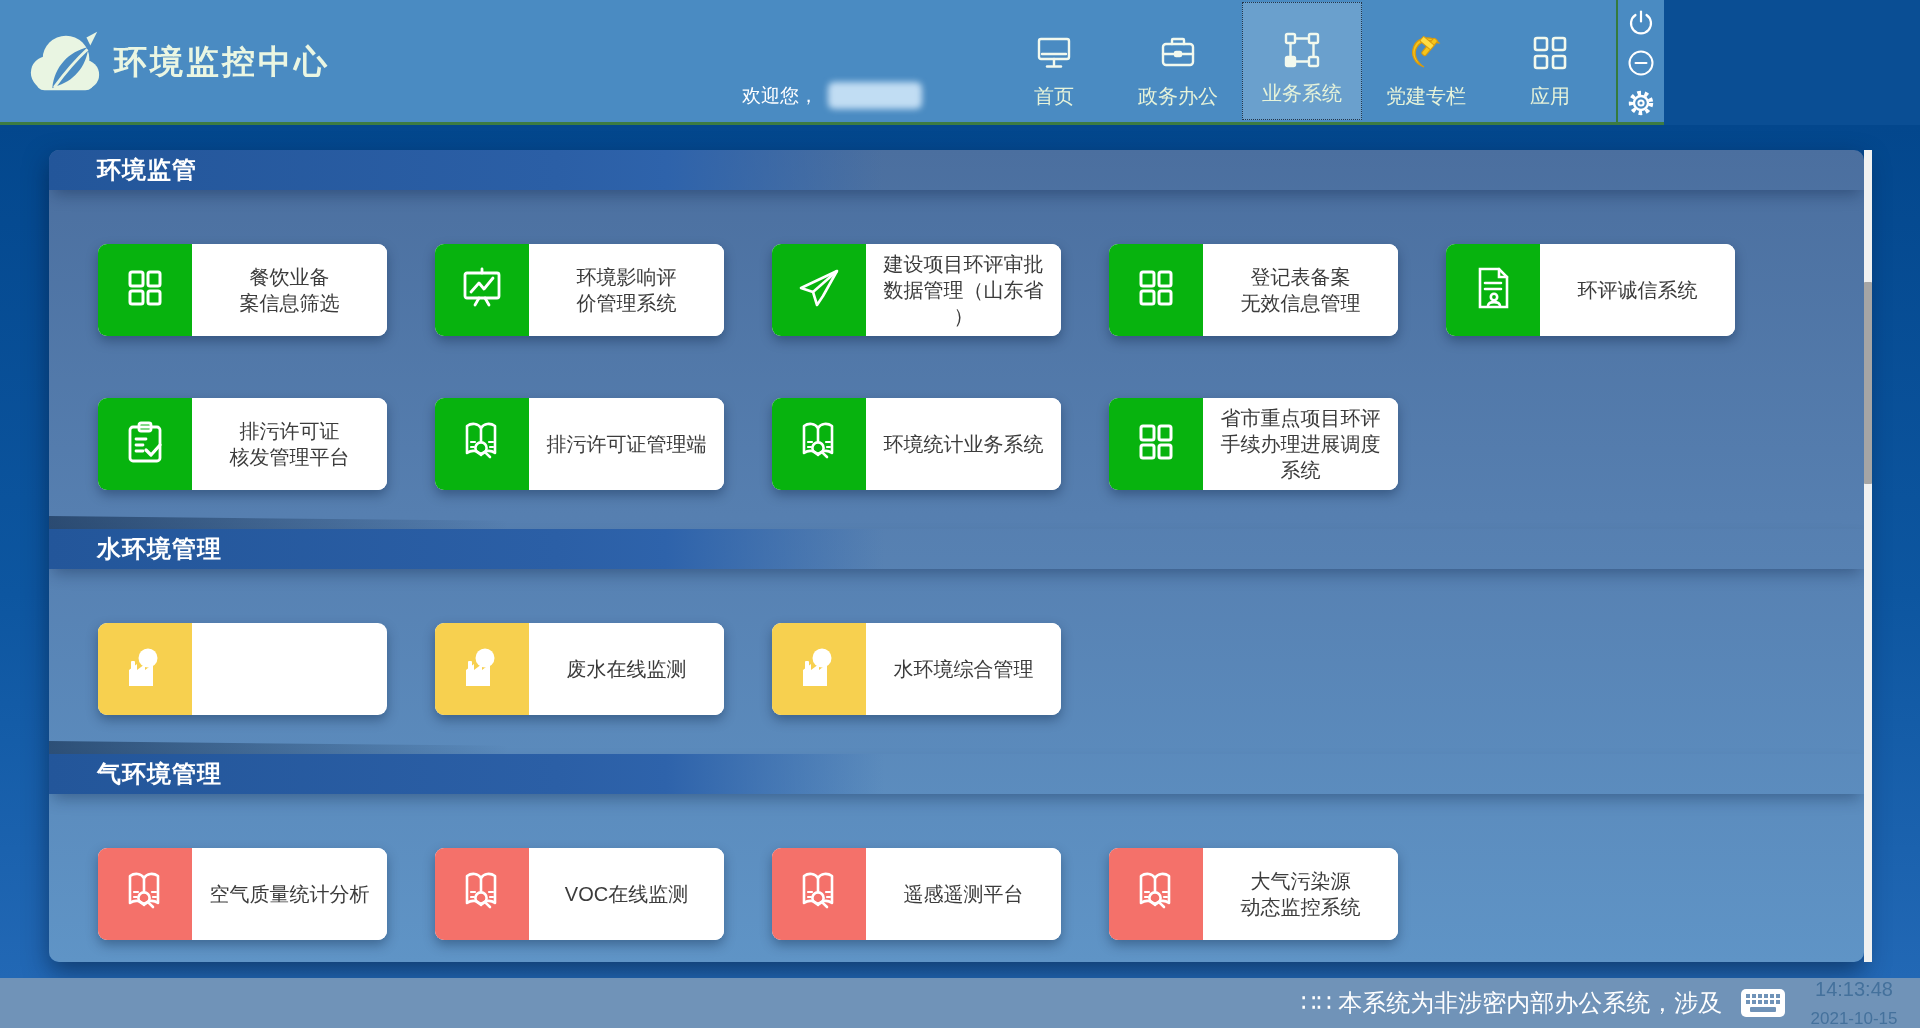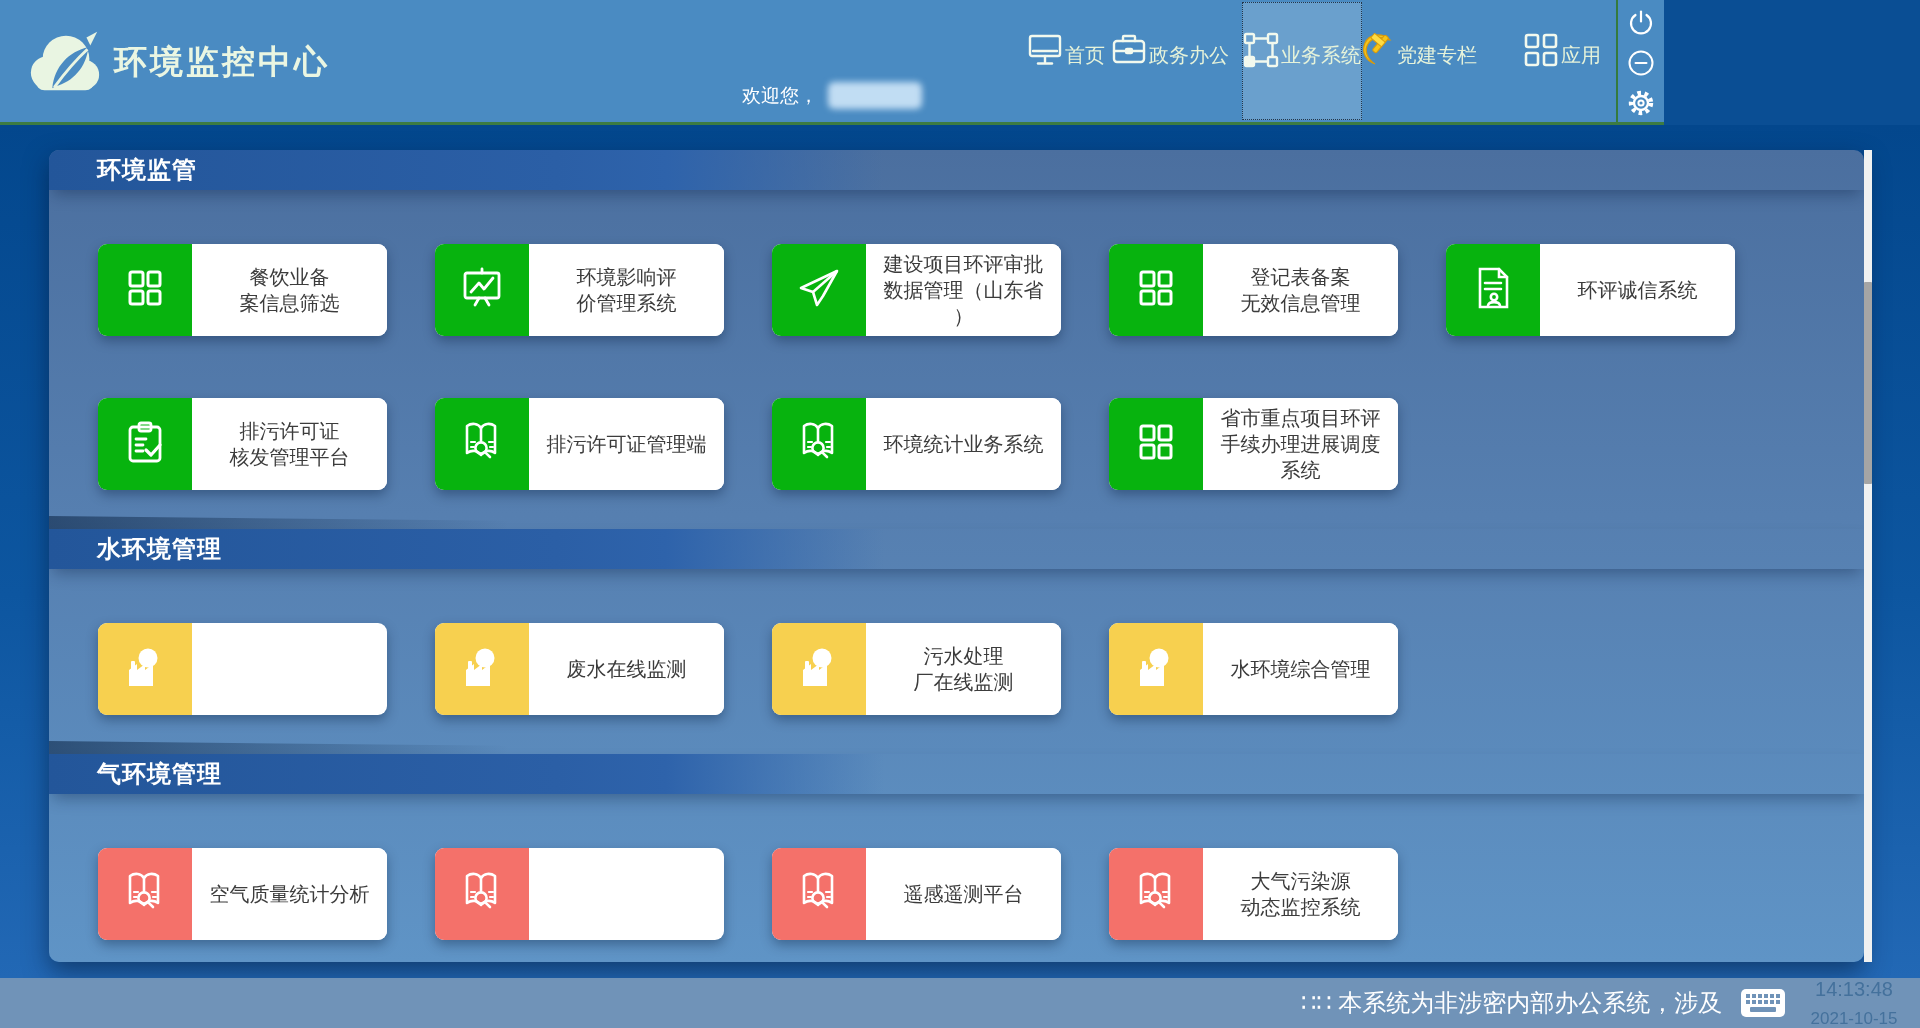--- a/index.html
+++ b/index.html
@@ -12,21 +12,21 @@
     background:#4a8bc2; border-bottom:3px solid #3c7b42; }
   .logo { position:absolute; left:26px; top:22px; width:78px; height:78px; }
   .app-title { position:absolute; left:114px; top:40px; font-size:33px; font-weight:bold;
     color:#eaf6e2; letter-spacing:3px; }
   .welcome { position:absolute; left:742px; top:82px; display:flex; align-items:center; gap:10px;
     color:#ffffff; font-size:19px; }
   .welcome-name-blur { display:inline-block; width:94px; height:27px; border-radius:6px;
     background:rgba(206,229,248,.9); filter:blur(3px); }
 
   .main-nav { position:absolute; right:52px; top:0; height:122px; display:flex; align-items:stretch; }
-  .nav-item { width:102px; margin:0 11px; display:flex; flex-direction:row; align-items:center;
+  .nav-item { width:102px; margin:0 11px; display:flex; flex-direction:column; align-items:center;
     justify-content:flex-end; padding-bottom:12px; cursor:pointer; color:#eef7e6; }
   .nav-item .nav-icon { width:40px; height:40px; margin-bottom:10px; color:#f2f9ee; }
   .nav-item .nav-icon svg { width:40px; height:40px; }
   .nav-label { font-size:20px; color:#e6f3da; white-space:nowrap; }
   .nav-item.active { background:rgba(255,255,255,.18); border:1px dotted #24374b;
     width:120px; margin:2px 2px 0 2px; height:118px; }
 
   .win-controls { position:absolute; right:0; top:0; width:48px; height:122px;
     border-left:2px solid #357a3d; display:flex; flex-direction:column; align-items:center;
     justify-content:space-between; padding:8px 0 4px 0; }
@@ -318,33 +318,20 @@
             <div class="tile">
               <div class="tile-iconbox" style="background:#f7d04f">
                 <span><svg viewBox="0 0 48 48">
                     <g fill="currentColor">
                       <circle cx="27" cy="15" r="9.5"></circle>
                       <path d="M8 43 V27 l8-6 v6 l8-6 v6 l8-6 v22 Z"></path>
                       <rect x="10" y="18" width="4" height="10" rx="1"></rect>
                     </g>
                   </svg></span>
               </div>
-              <div class="tile-label">污水处理
-厂在线监测</div>
-            </div>
-            <div class="tile">
-              <div class="tile-iconbox" style="background:#f7d04f">
-                <span><svg viewBox="0 0 48 48">
-                    <g fill="currentColor">
-                      <circle cx="27" cy="15" r="9.5"></circle>
-                      <path d="M8 43 V27 l8-6 v6 l8-6 v6 l8-6 v22 Z"></path>
-                      <rect x="10" y="18" width="4" height="10" rx="1"></rect>
-                    </g>
-                  </svg></span>
-              </div>
               <div class="tile-label">水环境综合管理</div>
             </div>
           </div>
         </div>
         <div class="section">
           <div class="section-ribbon">
             <span class="ribbon-title">气环境管理</span>
           </div>
           <div class="tile-row">
             <div class="tile">
@@ -362,20 +349,21 @@
             <div class="tile">
               <div class="tile-iconbox" style="background:#f4716a">
                 <span><svg viewBox="0 0 48 48" fill="none" stroke="currentColor" stroke-width="2.6" stroke-linecap="round" stroke-linejoin="round">
                     <path d="M9 8 c5-3.5 11-2.5 14 2 c3-4.5 9-5.5 14-2 v27 c-5-3.5-11-2.5-14 2 c-3-4.5-9-5.5-14-2 Z"></path>
                     <path d="M23 10 v14"></path>
                     <circle cx="23" cy="30" r="5.6"></circle>
                     <path d="M27.2 34.4 L32 39"></path>
                     <path d="M13 24 h4 M13 29 h3 M35 24 h-4 M35 29 h-3" stroke-width="2.2"></path>
                   </svg></span>
               </div>
+              <div class="tile-label">VOC在线监测</div>
             </div>
             <div class="tile">
               <div class="tile-iconbox" style="background:#f4716a">
                 <span><svg viewBox="0 0 48 48" fill="none" stroke="currentColor" stroke-width="2.6" stroke-linecap="round" stroke-linejoin="round">
                     <path d="M9 8 c5-3.5 11-2.5 14 2 c3-4.5 9-5.5 14-2 v27 c-5-3.5-11-2.5-14 2 c-3-4.5-9-5.5-14-2 Z"></path>
                     <path d="M23 10 v14"></path>
                     <circle cx="23" cy="30" r="5.6"></circle>
                     <path d="M27.2 34.4 L32 39"></path>
                     <path d="M13 24 h4 M13 29 h3 M35 24 h-4 M35 29 h-3" stroke-width="2.2"></path>
                   </svg></span>

